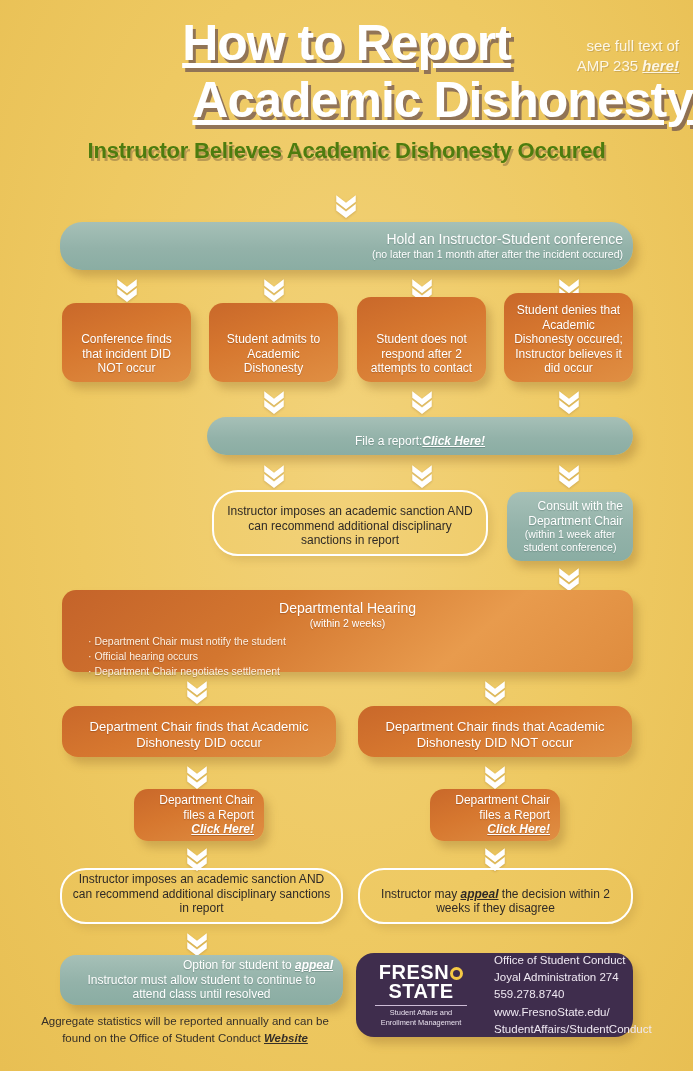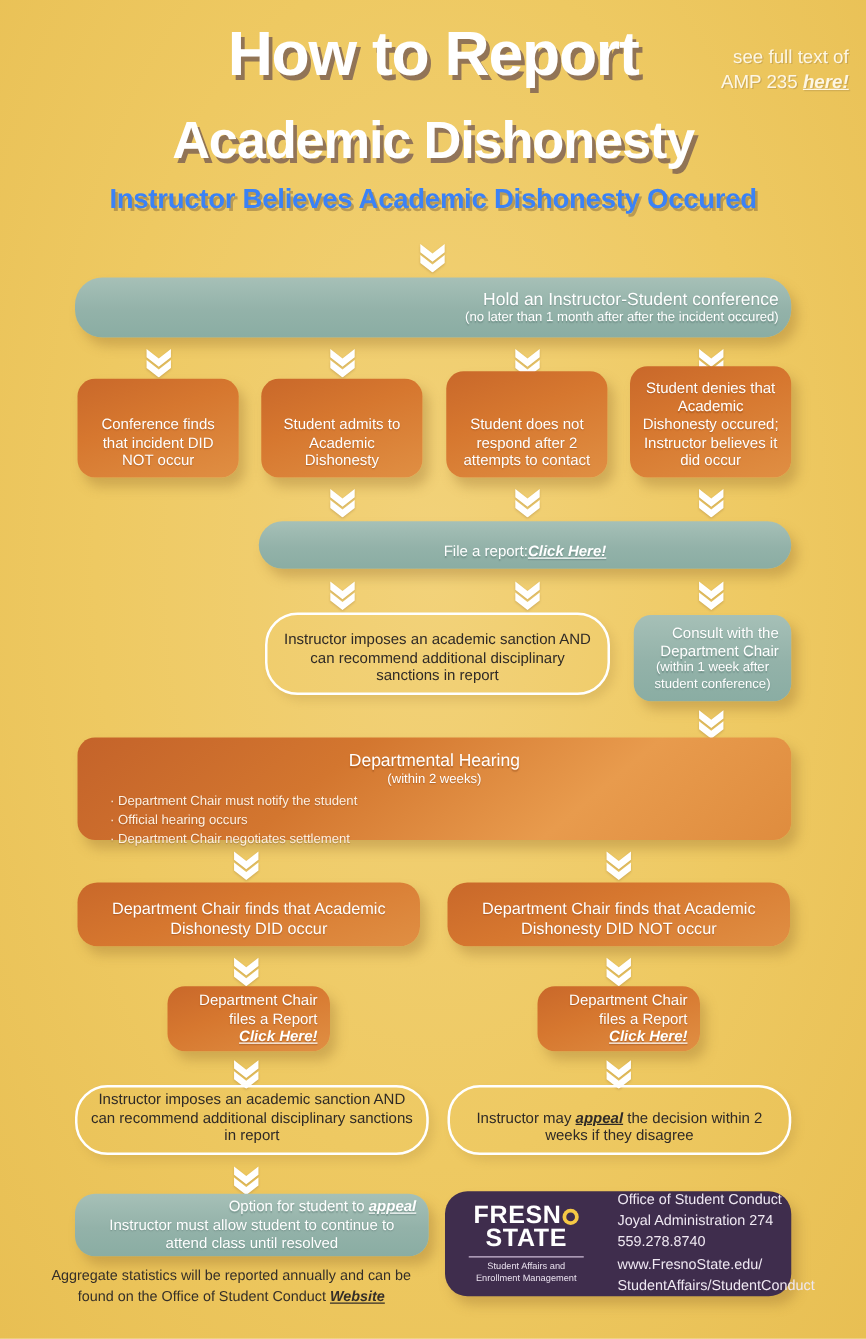--- a/index.html
+++ b/index.html
@@ -10,26 +10,26 @@
     overflow:hidden;
     position:relative;
   }
   .canvas{position:relative;width:693px;height:1071px;}
 
   
   .title-wrap{position:absolute;left:0;top:18px;width:693px;text-align:center;}
   .title-line{
     font-weight:bold;color:#ffffff;
     text-shadow:3px 4px 0 rgba(70,45,75,.55);
-    letter-spacing:-1px;line-height:1.02;
+    letter-spacing:-1px;line-height:1.02;text-decoration:underline;
   }
   .title-1{font-size:50px;}
-  .title-2{font-size:42px;margin-top:22px;}
+  .title-2{font-size:50px;margin-top:6px;text-align:right;}
   .subtitle{
-    font-size:22px;font-weight:bold;color:#3b82f6;
+    font-size:22px;font-weight:bold;color:#4d7c0f;
     text-shadow:2px 3px 0 rgba(120,95,60,.45);
     margin-top:12px;letter-spacing:-0.2px;
   }
   .amp{
     position:absolute;right:14px;top:36px;width:150px;text-align:right;
     color:#fdf6e4;font-size:15px;line-height:1.35;
     text-shadow:1px 1px 0 rgba(150,120,70,.35);
   }
   .amp .hl{font-weight:bold;font-style:italic;text-decoration:underline;}
 

